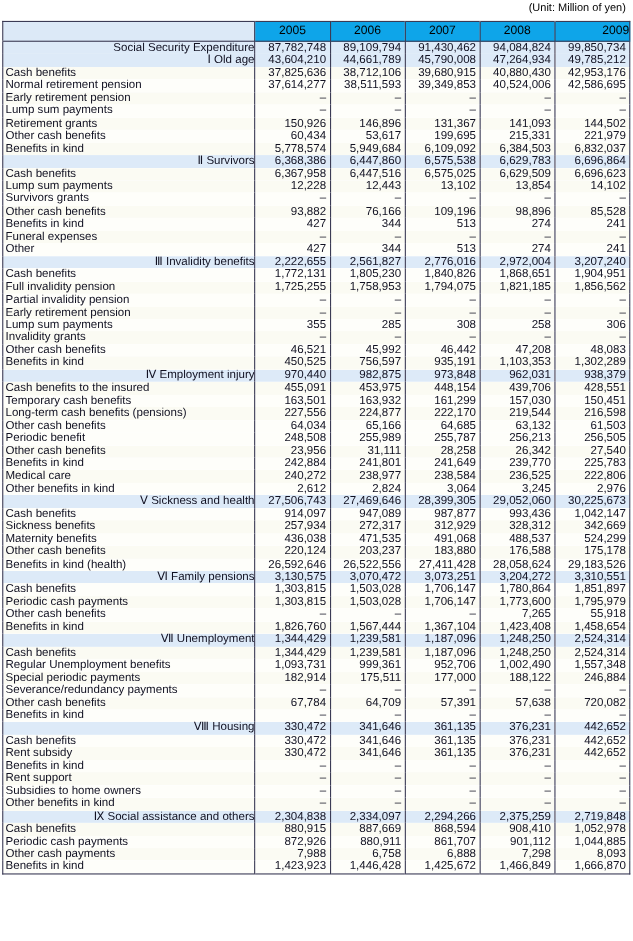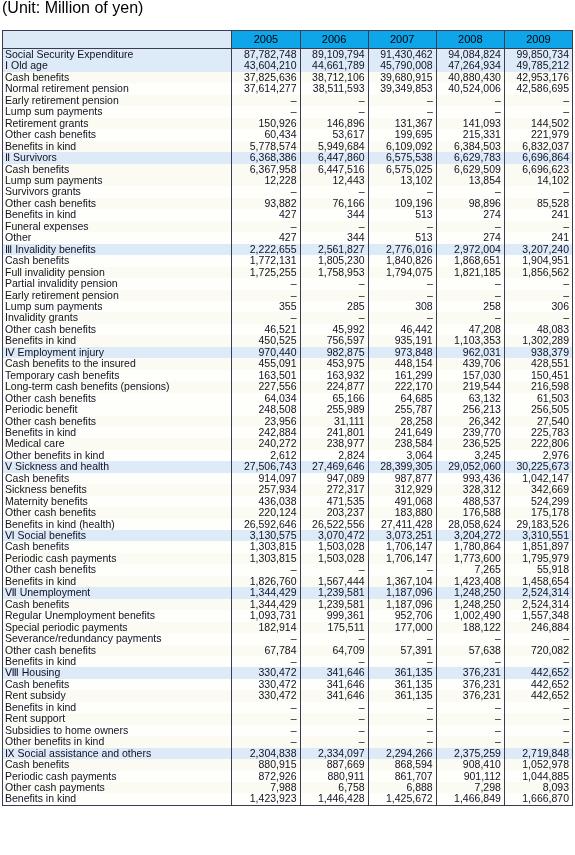--- a/index.html
+++ b/index.html
@@ -15,26 +15,26 @@
     overflow: hidden;
   }
   #page {
     position: relative;
     width: 575px;
     height: 855px;
     box-sizing: border-box;
     padding: 0 2px;
   }
   .unit-line {
-    text-align: left;
-    font-size: 16px;
+    text-align: right;
+    font-size: 10px;
     line-height: 13px;
     padding: 1px 4px 1px 0;
     color: #000000;
-    height: 30px;
+    height: 19px;
     box-sizing: border-box;
   }
   table.data {
     width: 571px;
     border-collapse: collapse;
     table-layout: fixed;
     font-size: 10.5px;
     border: 1px solid #3b3b55;
   }
   table.data col.c-label { width: 229px; }
@@ -49,21 +49,21 @@
     text-align: center;
     height: 17px;
     line-height: 15px;
     padding: 0;
     color: #000;
   }
   thead th.h-label {
     background: #dce9f7;
     border-right: 1px solid #3b3b55;
   }
-  thead th:last-child { border-right: none; }
+  thead th:last-child { border-right: none; text-align: right; }
 
   tbody td {
     padding: 0;
     height: 11.45px;
     line-height: 11.45px;
     font-size: 10.5px;
     white-space: nowrap;
     overflow: hidden;
     color: #111122;
   }
@@ -72,21 +72,21 @@
     border-right: 1px solid #3b3b55;
     padding-left: 2px;
   }
   tbody td.num {
     text-align: right;
     border-right: 1px solid #3b3b55;
     padding-right: 3px;
   }
   tbody td.num:last-child { border-right: none; }
 
-  tr.hl td { background: #ddeaf8; }
+  tr.hl td { background: #ddeaf8; text-align: right; }
   tr.pl td { background: #fbfbf3; }
   tr.pl2 td { background: #fefefa; }
 
   
   .i0 { padding-left: 3px; }
   .i1 { padding-left: 17px; }
   .i2 { padding-left: 31px; }
   .i3 { padding-left: 45px; }
 </style>
 </head>
@@ -446,21 +446,21 @@
         </tr>
         <tr class="pl2">
           <td class="lbl i2">Benefits in kind (health)</td>
           <td class="num">26,592,646</td>
           <td class="num">26,522,556</td>
           <td class="num">27,411,428</td>
           <td class="num">28,058,624</td>
           <td class="num">29,183,526</td>
         </tr>
         <tr class="hl">
-          <td class="lbl i1">Ⅵ Social benefits</td>
+          <td class="lbl i1">Ⅵ Family pensions</td>
           <td class="num">3,130,575</td>
           <td class="num">3,070,472</td>
           <td class="num">3,073,251</td>
           <td class="num">3,204,272</td>
           <td class="num">3,310,551</td>
         </tr>
         <tr class="pl2">
           <td class="lbl i2">Cash benefits</td>
           <td class="num">1,303,815</td>
           <td class="num">1,503,028</td>

